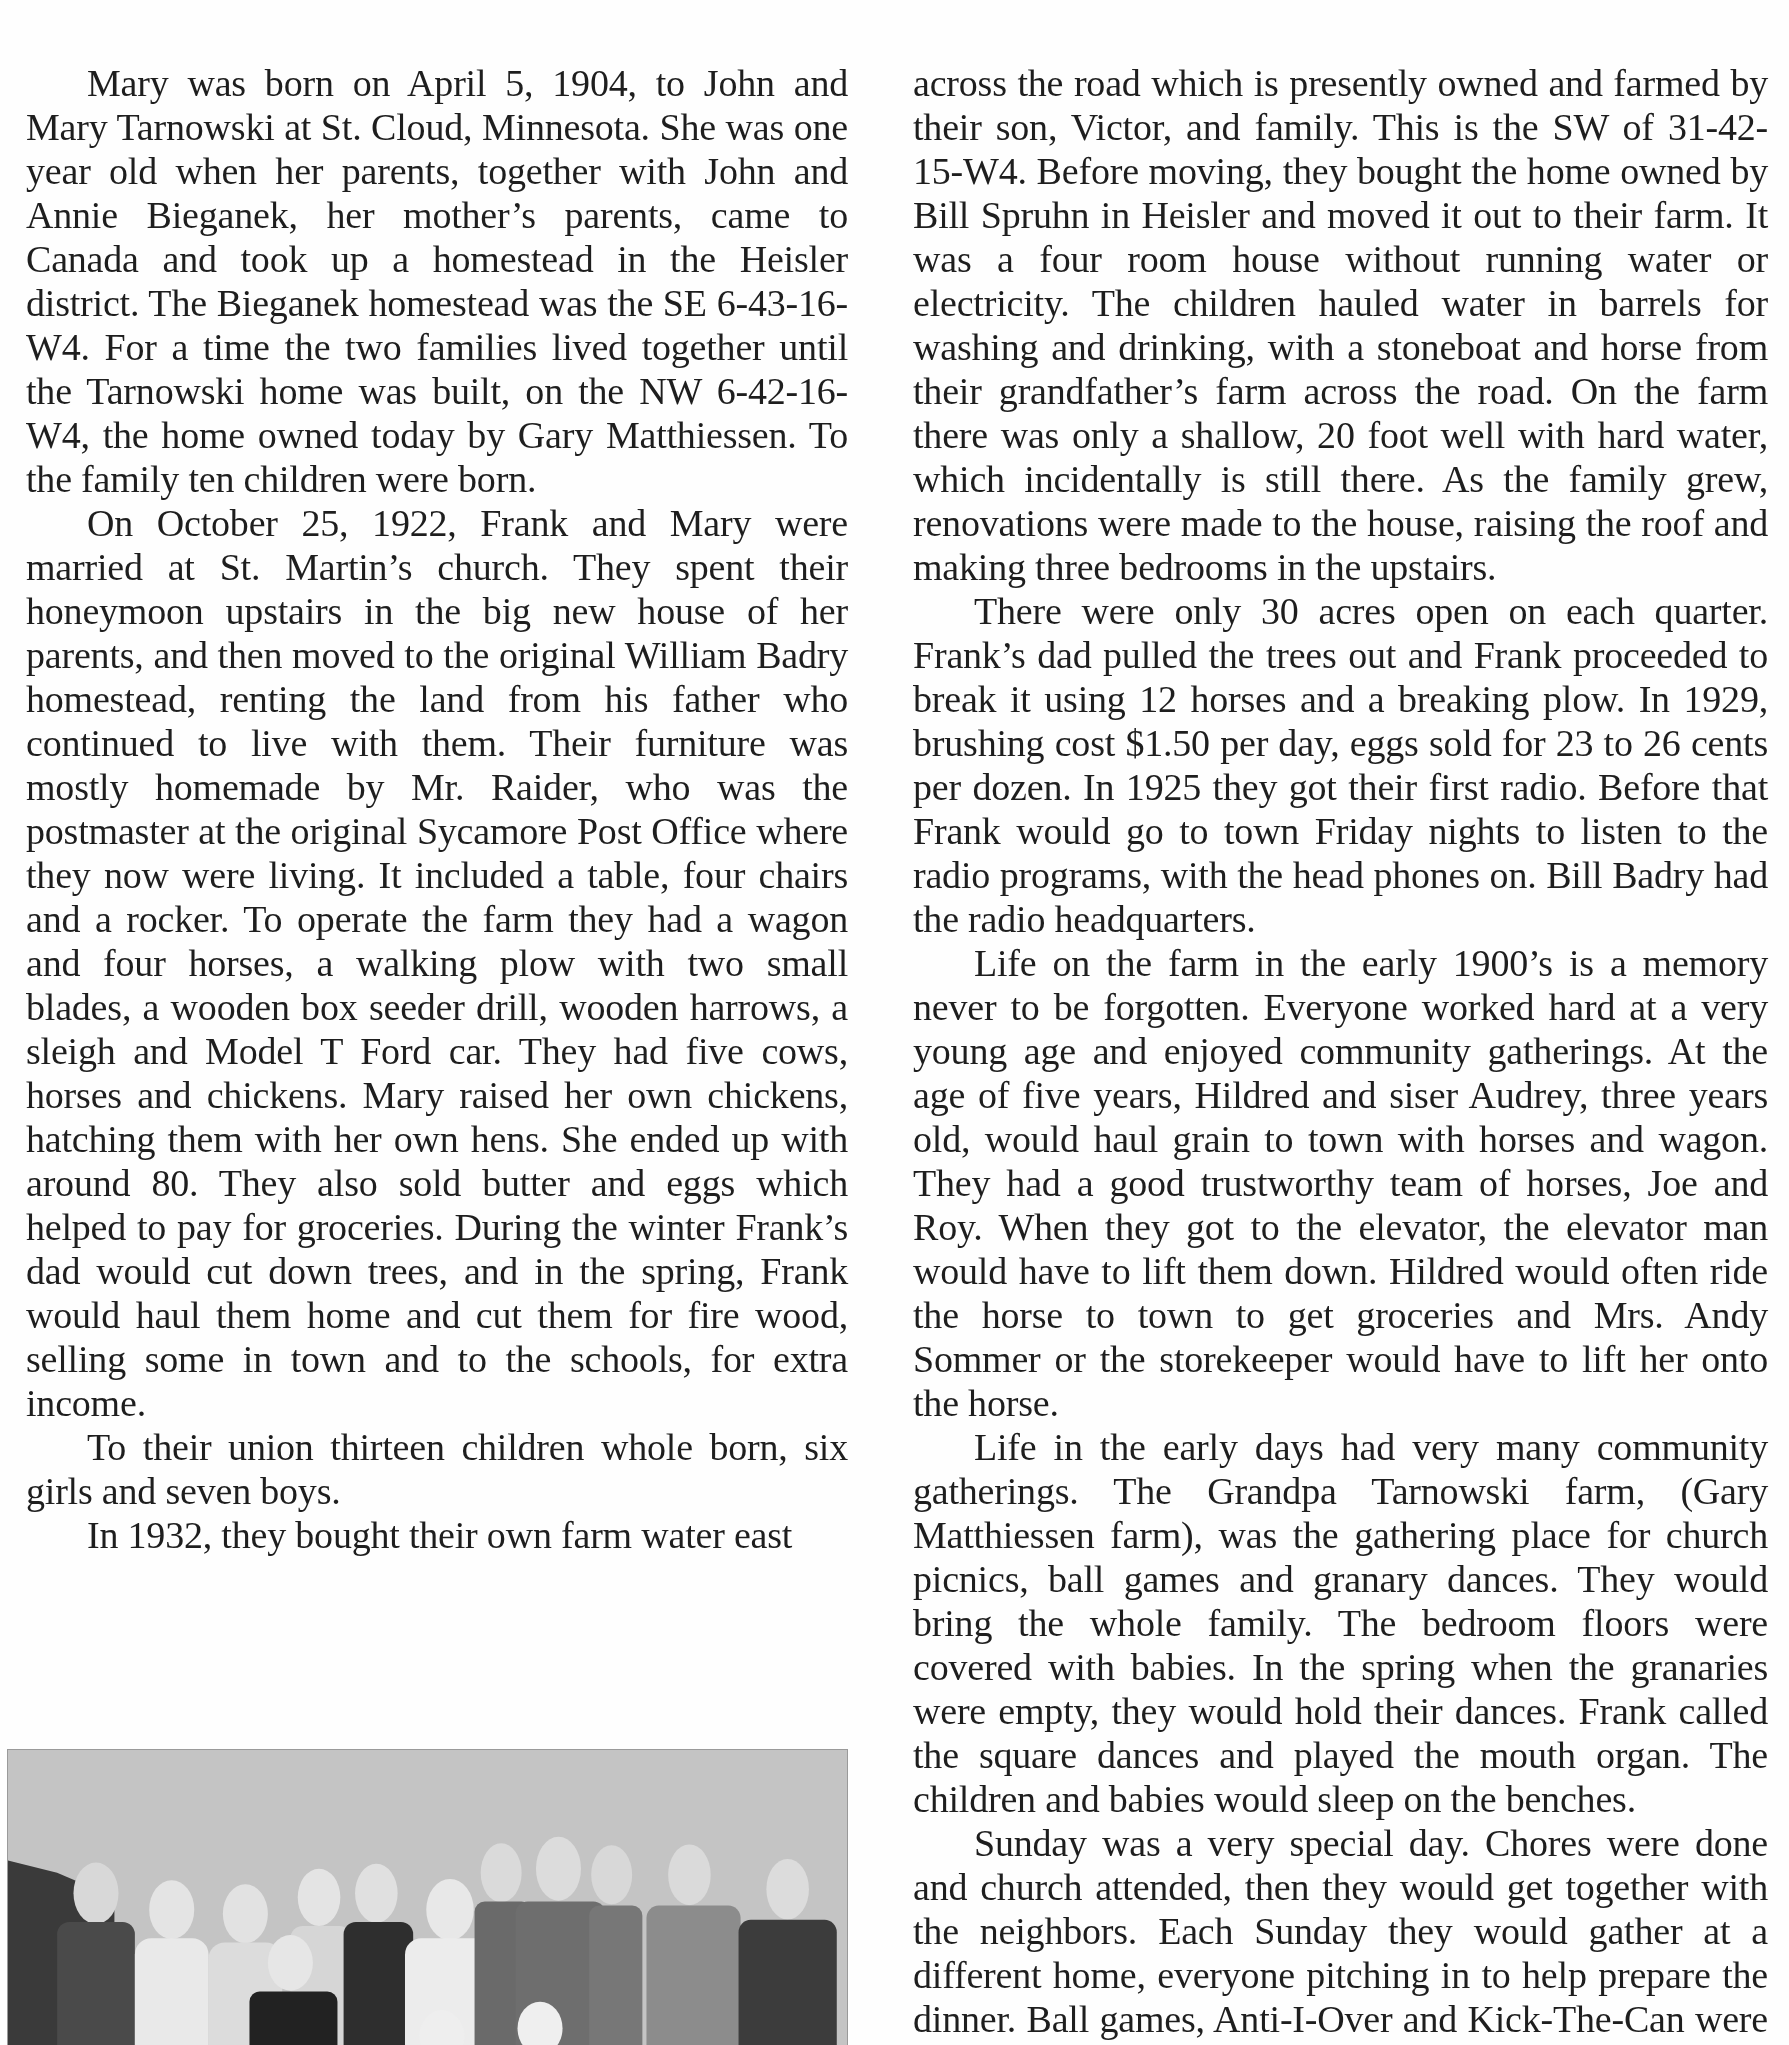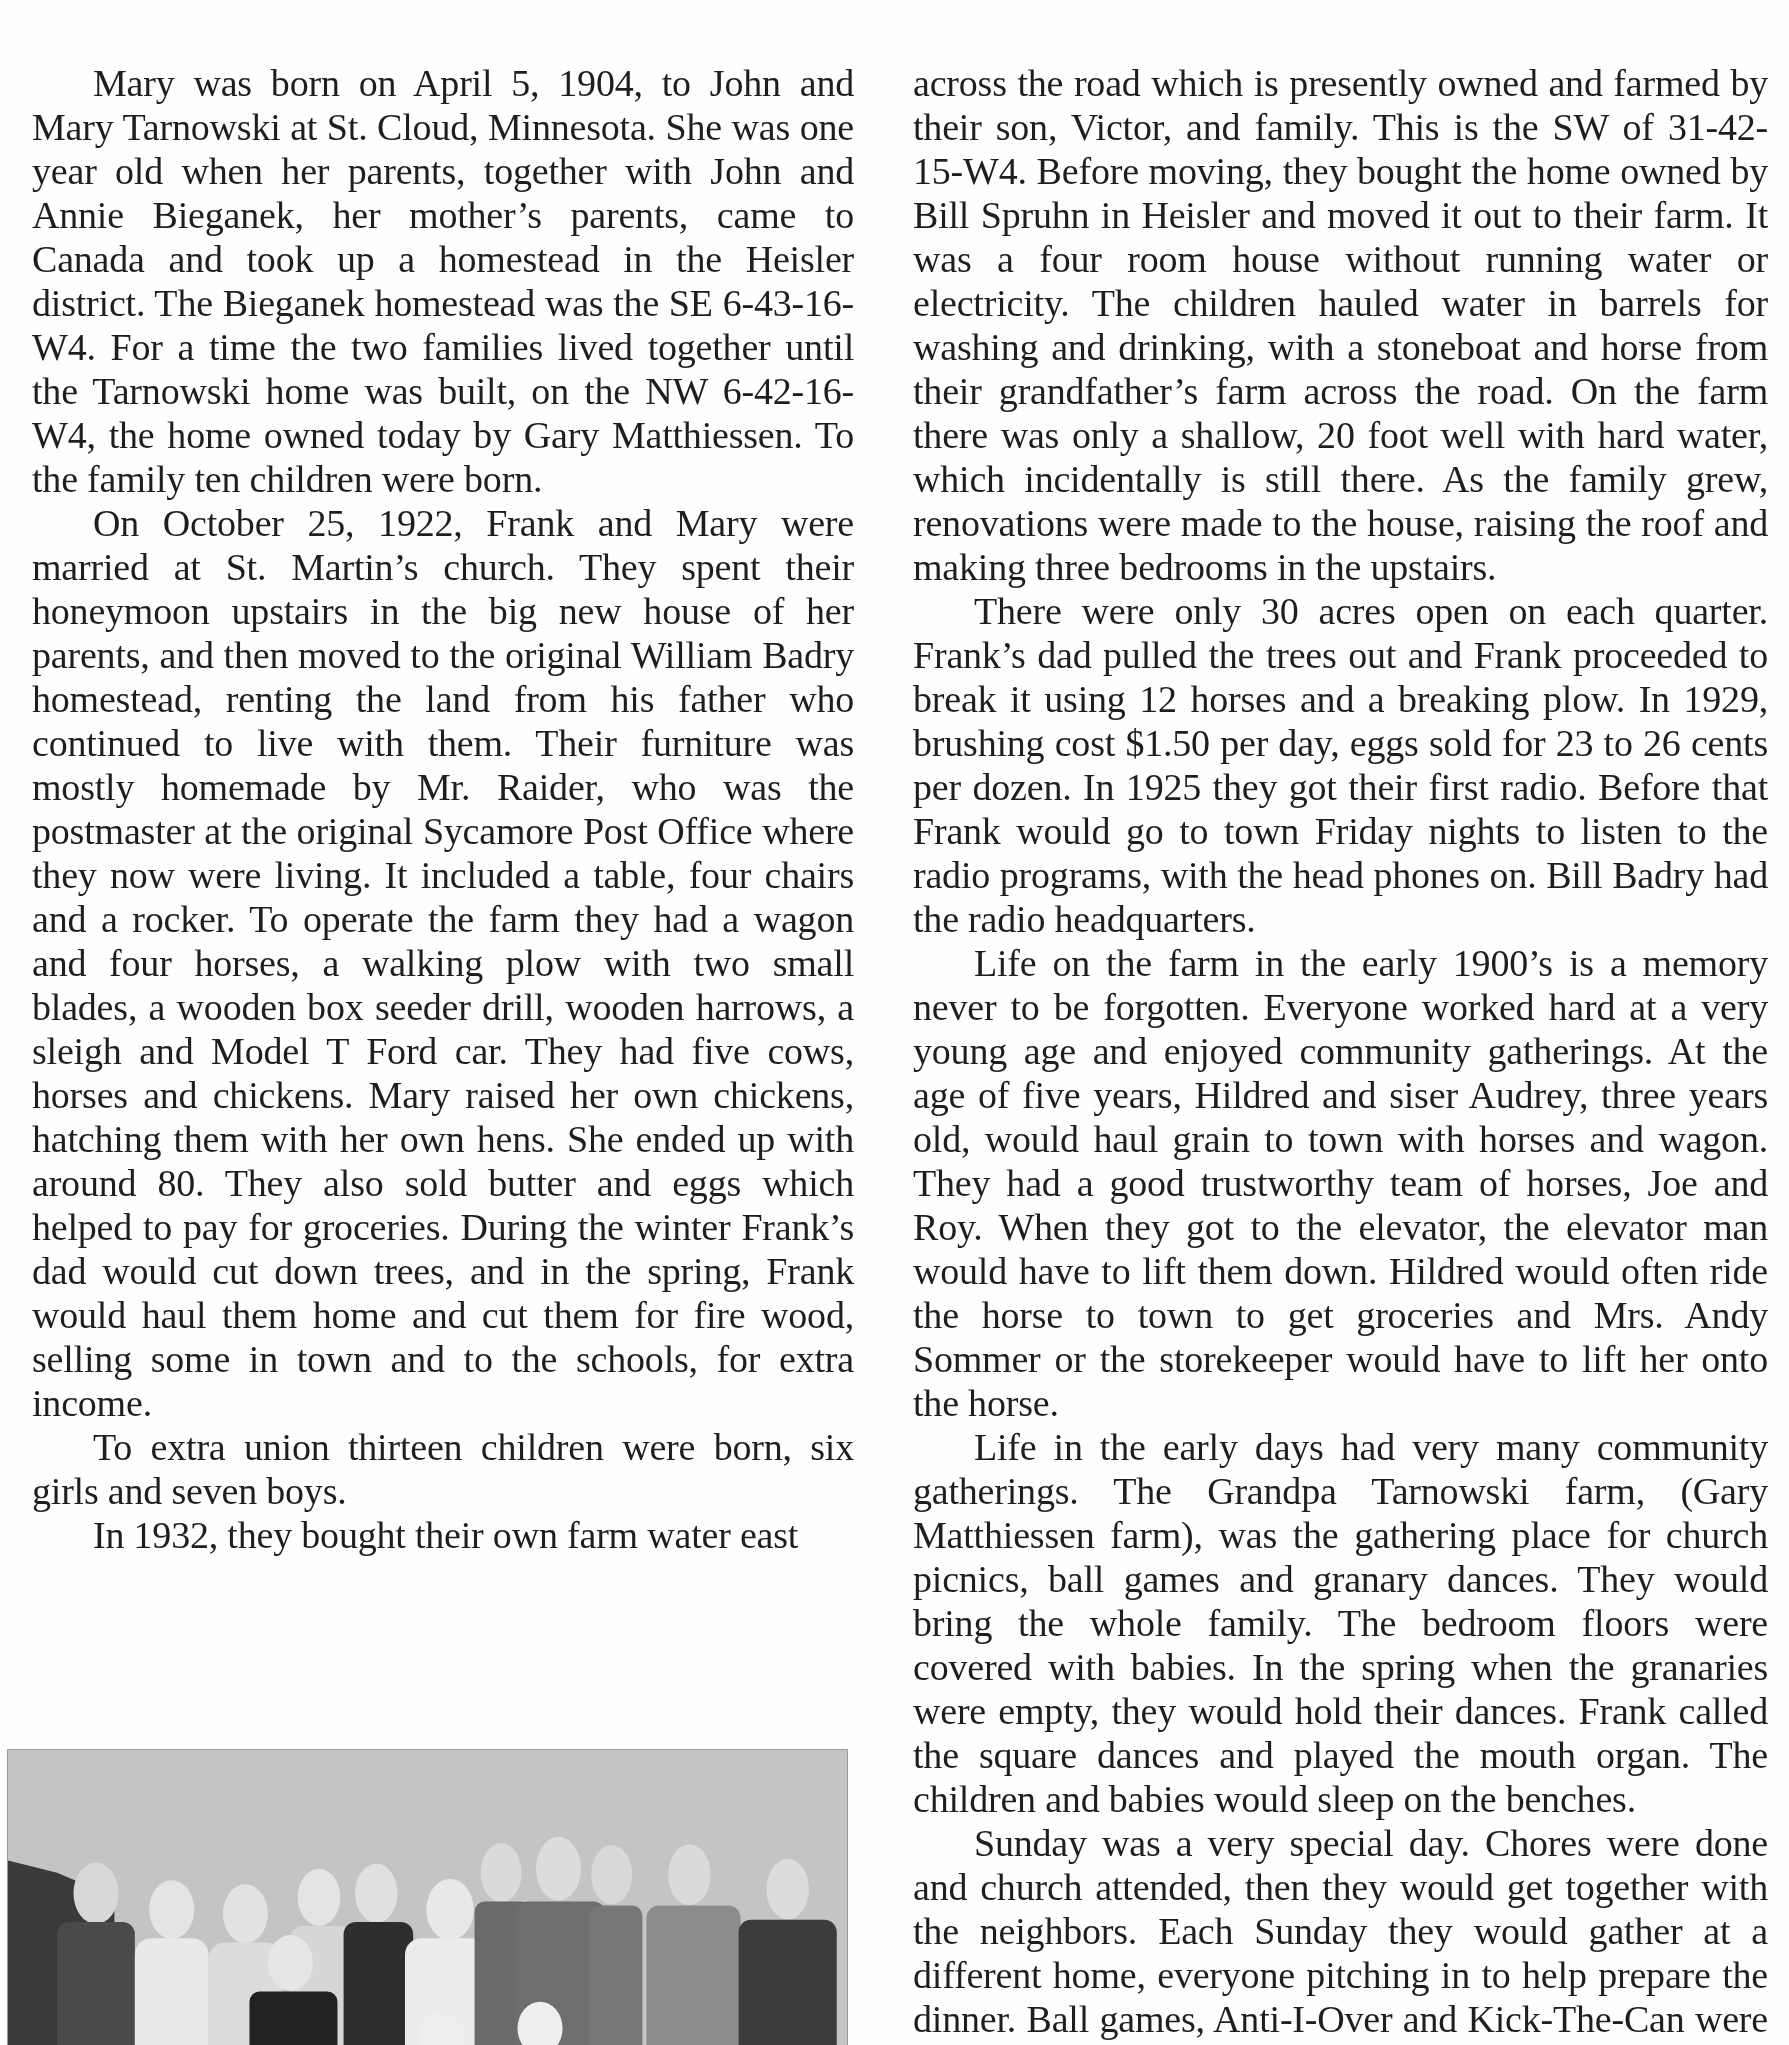--- a/index.html
+++ b/index.html
@@ -24,21 +24,21 @@
     .column {
       position: absolute;
       top: 61px;
       font-size: 38px;
       line-height: 44px;
       text-align: justify;
       hyphens: manual;
       letter-spacing: -0.2px;
     }
     .col-left {
-      left: 32px;
+      left: 26px;
       width: 822px;
     }
     .col-right {
       left: 913px;
       width: 855px;
     }
     .column p {
       margin: 0;
       text-indent: 61px;
     }
@@ -67,21 +67,21 @@
     }
   </style>
 </head>
 <body>
 
 <div class="page">
 
   <div class="column col-left">
     <p>Mary was born on April 5, 1904, to John and Mary Tarnowski at St. Cloud, Minnesota. She was one year old when her parents, together with John and Annie Bieganek, her mother’s parents, came to Canada and took up a homestead in the Heisler district. The Bieganek homestead was the SE 6-43-16-W4. For a time the two families lived to­gether until the Tarnowski home was built, on the NW 6-42-16-W4, the home owned today by Gary Matthiessen. To the family ten children were born.</p>
     <p>On October 25, 1922, Frank and Mary were married at St. Martin’s church. They spent their honeymoon upstairs in the big new house of her parents, and then moved to the original William Badry homestead, renting the land from his father who continued to live with them. Their furniture was mostly homemade by Mr. Raider, who was the postmaster at the original Sycamore Post Office where they now were living. It included a table, four chairs and a rocker. To operate the farm they had a wagon and four horses, a walking plow with two small blades, a wooden box seeder drill, wooden harrows, a sleigh and Model T Ford car. They had five cows, horses and chickens. Mary raised her own chickens, hatching them with her own hens. She ended up with around 80. They also sold butter and eggs which helped to pay for groceries. During the winter Frank’s dad would cut down trees, and in the spring, Frank would haul them home and cut them for fire wood, selling some in town and to the schools, for extra income.</p>
-    <p>To extra union thirteen children were born, six girls and seven boys.</p>
+    <p>To their union thirteen children whole born, six girls and seven boys.</p>
     <p>In 1932, they bought their own farm water east</p>
   </div>
 
   <figure class="photo-figure">
     <div class="photo" title="Black and white family group photograph of the Badry family">
       <svg viewBox="0 0 2050 1395" preserveAspectRatio="none">
 
         <rect x="0" y="0" width="2050" height="1395" fill="#c4c4c4"></rect>
 
         <polygon points="0,270 120,300 260,360 260,1395 0,1395" fill="#3a3a3a"></polygon>

